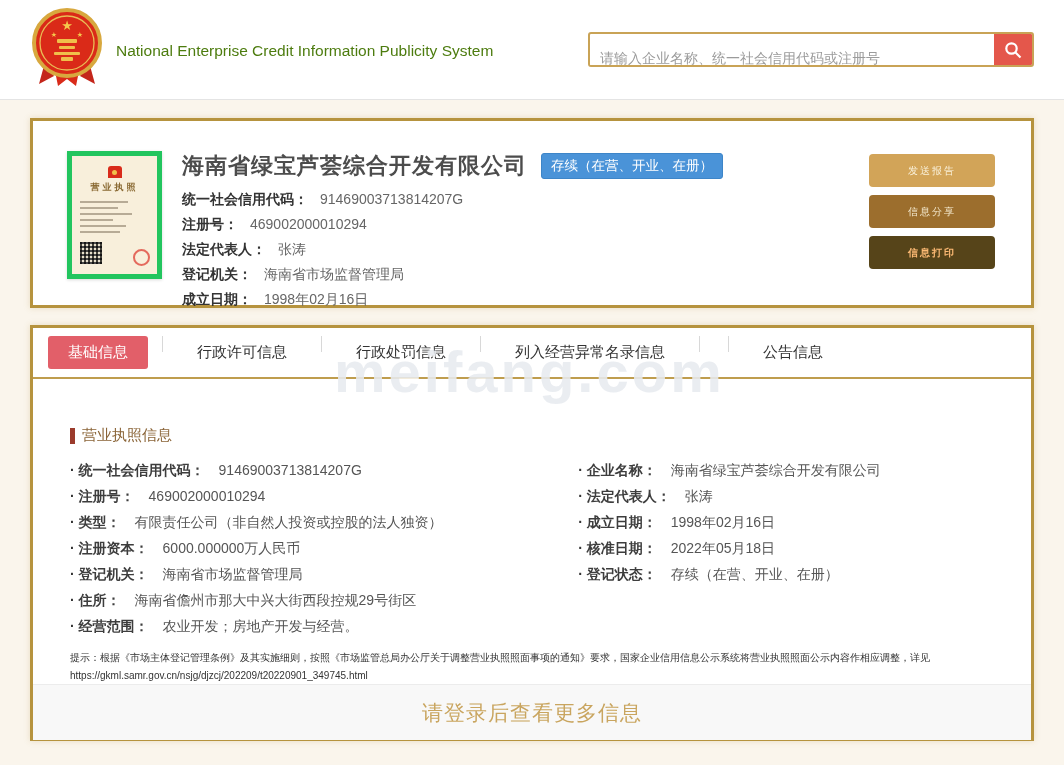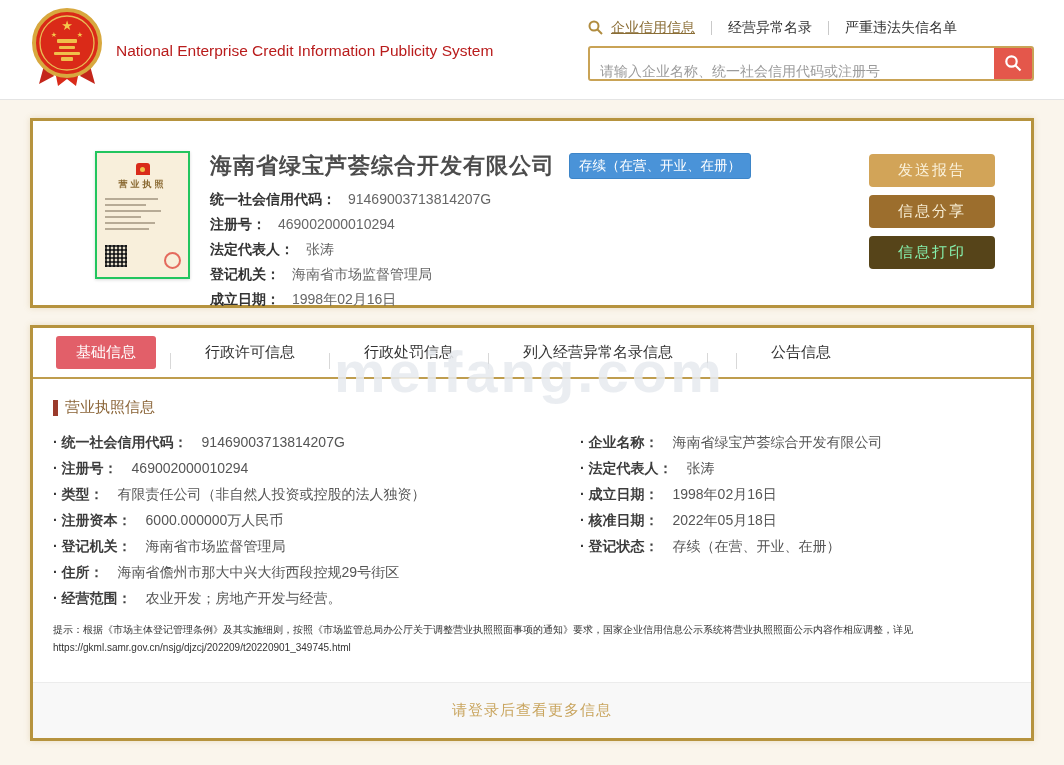--- a/index.html
+++ b/index.html
@@ -4,40 +4,40 @@
 <style>
   * { margin:0; padding:0; box-sizing:border-box; }
   html,body { width:1064px; height:765px; overflow:hidden; }
   body { font-family:"Liberation Sans","DejaVu Sans",sans-serif; background:#faf5ec; position:relative; }
 
   
   .site-header { height:100px; background:#fff; border-bottom:1px solid #e4e4e4;
     display:flex; align-items:center; padding:0 30px; }
   .brand { display:flex; align-items:center; gap:12px; }
   .site-title { font-size:33px; font-weight:bold; color:#9c7b26; letter-spacing:2px; line-height:1.15; }
-  .site-subtitle { font-size:15.5px; color:#b91c1c; margin-top:2px; }
+  .site-subtitle { font-size:15.5px; color:#4d7c0f; margin-top:2px; }
   .header-right { margin-left:auto; width:446px; }
   .top-nav { display:flex; align-items:center; font-size:14px; margin-bottom:9px; }
   .nav-search-icon { display:inline-flex; margin-right:8px; }
   .nav-link { color:#333; text-decoration:none; cursor:pointer; }
   .nav-link.active { color:#8a6d35; text-decoration:underline; }
   .nav-sep { width:1px; height:14px; background:#c9c9c9; margin:0 16px; }
   .search-bar { display:flex; height:35px; border:2px solid #c9a356; border-radius:3px; background:#fff; overflow:hidden; }
   .search-bar input { flex:1; border:none; outline:none; padding:0 10px; font-size:14px; color:#333;
     font-family:"Liberation Sans","DejaVu Sans",sans-serif;margin-top:16px; }
   .search-bar input::placeholder { color:#9b9b9b; }
   .search-btn { width:38px; border:none; background:#e4574b; cursor:pointer; display:flex; align-items:center; justify-content:center; }
 
   main { padding:18px 30px 0; }
   .card { background:#fff; border:3px solid #b6933e; box-shadow:0 0 6px rgba(182,147,62,.25); }
 
   
   .summary-card { height:190px; display:flex; padding:30px 36px 0 34px; margin-bottom:17px; }
-  .license-thumb { width:95px; height:128px; background:#f8efdb; border:2px solid #22c55e; position:relative;
-    box-shadow:0 1px 3px rgba(0,0,0,.15); cursor:pointer; flex:none; padding:10px 8px 0;margin-left:28px; }
+  .license-thumb { width:95px; height:128px; background:#f8efdb; border:5px solid #22c55e; position:relative;
+    box-shadow:0 1px 3px rgba(0,0,0,.15); cursor:pointer; flex:none; padding:10px 8px 0; }
   .lt-emblem { width:14px; height:12px; background:#d92b1a; border-radius:3px 3px 0 0; margin:0 auto 3px;
     display:flex; align-items:center; justify-content:center; }
   .lt-emblem span { width:5px; height:5px; background:#f0c04a; border-radius:50%; display:block; }
   .lt-title { font-size:9px; color:#8a6a33; text-align:center; letter-spacing:3px; white-space:nowrap; font-weight:bold; }
   .lt-lines { margin-top:7px; }
   .lt-lines i { display:block; height:2px; background:#b7ab96; margin-bottom:4px; }
   .lt-lines i:nth-child(1){width:70%} .lt-lines i:nth-child(2){width:55%} .lt-lines i:nth-child(3){width:75%}
   .lt-lines i:nth-child(4){width:48%} .lt-lines i:nth-child(5){width:66%} .lt-lines i:nth-child(6){width:58%}
   .lt-qr { position:absolute; left:8px; bottom:10px; width:22px; height:22px;
     background:repeating-linear-gradient(0deg,#4a4a4a 0 2px,#e8e0cc 2px 4px),
@@ -47,44 +47,44 @@
     border-radius:50%; opacity:.85; }
   .summary-main { margin-left:20px; flex:1; }
   .name-row { display:flex; align-items:center; margin-bottom:10px; }
   .company-name { font-size:22px; font-weight:bold; color:#4c4c4c; letter-spacing:1px; }
   .status-badge { margin-left:14px; background:#4a93d8; border:1px solid #3d85c8; color:#fff; font-size:13.5px;
     padding:3px 9px; border-radius:3px; white-space:nowrap; }
   .s-field { font-size:14px; margin-bottom:7px; color:#666; }
   .s-field b { color:#333; font-weight:bold; margin-right:12px; }
   .summary-actions { width:126px; flex:none; padding-top:3px; }
   .action-btn { display:block; width:126px; height:33px; border:none; border-radius:4px; margin-bottom:8px;
-    font-size:15px; letter-spacing:2px; cursor:pointer; font-family:inherit;text-align:center; }
+    font-size:10px; letter-spacing:2px; cursor:pointer; font-family:inherit;text-align:center; }
   .btn-report { background:#d2a458; color:#faf1da; }
   .btn-share  { background:#9c6e2d; color:#f6ecd2; }
-  .btn-print  { background:#564419; color:#86efac; }
+  .btn-print  { background:#564419; color:#fdba74;font-weight:bold; }
 
   
   .detail-card { height:416px; display:flex; flex-direction:column; }
-  .tabs { display:flex; align-items:flex-end; padding:8px 23px; border-bottom:2px solid #bf9d4e; flex:none; }
+  .tabs { display:flex; align-items:flex-start; padding:8px 15px; border-bottom:2px solid #bf9d4e; flex:none; }
   .tab { font-size:15px; color:#333; padding:7px 20px; cursor:pointer; white-space:nowrap; }
   .tab.active { background:#e25f69; color:#fff; border-radius:3px; }
   .tab-sep { width:1px; height:16px; background:#d8d8d8; margin:0 14px; flex:none; }
-  .detail-content { flex:1; padding:19px 20px 0; }
+  .detail-content { flex:1; padding:19px 37px 0;margin-top:28px; }
   .section-head { display:flex; align-items:center; margin-bottom:15px; }
   .section-bar { width:5px; height:16px; background:#9b3b2c; margin-right:7px; }
   .section-title { font-size:15px; color:#8a6437; }
   .fields-grid { display:flex; }
   .fcol-left { width:55%; } .fcol-right { width:45%; }
   .field { font-size:14px; color:#555; min-height:26px; line-height:20px; }
   .field::before { content:"· "; color:#333; font-weight:bold; }
   .field b { color:#3d3d3d; font-weight:bold; margin-right:14px; }
   .notice { font-size:10px; color:#333; line-height:1.75; margin-top:7px; }
   .card-footer { flex:none; height:56px; background:#f8f8f8; border-top:1px solid #ececec;
     display:flex; align-items:center; justify-content:center; }
-  .login-hint { font-size:15px; color:#c9a55f; letter-spacing:1px; cursor:pointer; }
+  .login-hint { font-size:21px; color:#c9a55f; letter-spacing:1px; cursor:pointer; }
 
   
   .watermark { position:absolute; top:338px; left:334px; font-size:58px; font-weight:bold; letter-spacing:3px;
     color:rgba(206,213,221,.42); text-shadow:0 1px 0 rgba(255,255,255,.8); pointer-events:none; user-select:none; }
 </style>
 </head>
 <body>
 
 <header class="site-header">
   <div class="brand">
@@ -102,33 +102,20 @@
         <rect x="29" y="40" width="16" height="3" rx="1" fill="#f0c04a"></rect>
         <rect x="24" y="46" width="26" height="3" rx="1" fill="#f0c04a"></rect>
         <rect x="31" y="51" width="12" height="4" rx="1" fill="#f0c04a"></rect>
       </svg>
     </span>
     <div>
       <div class="site-subtitle">National Enterprise Credit Information Publicity System</div>
     </div>
   </div>
   <div class="header-right">
-    <nav class="top-nav">
-      <span class="nav-search-icon">
-        <svg width="15" height="15" viewBox="0 0 15 15">
-            <circle cx="6" cy="6" r="4.5" fill="none" stroke="#b08c3f" stroke-width="2"></circle>
-            <line x1="9.5" y1="9.5" x2="14" y2="14" stroke="#b08c3f" stroke-width="2"></line>
-          </svg>
-      </span>
-      <a class="nav-link active">企业信用信息</a>
-      <span class="nav-sep"></span>
-      <a class="nav-link">经营异常名录</a>
-      <span class="nav-sep"></span>
-      <a class="nav-link">严重违法失信名单</a>
-    </nav>
     <div class="search-bar">
       <input type="text" placeholder="请输入企业名称、统一社会信用代码或注册号" style="">
       <button class="search-btn">
         <svg width="18" height="18" viewBox="0 0 18 18">
             <circle cx="7.5" cy="7.5" r="5.2" fill="none" stroke="#fff" stroke-width="2.2"></circle>
             <line x1="11.5" y1="11.5" x2="16.5" y2="16.5" stroke="#fff" stroke-width="2.2"></line>
           </svg>
       </button>
     </div>
   </div>

